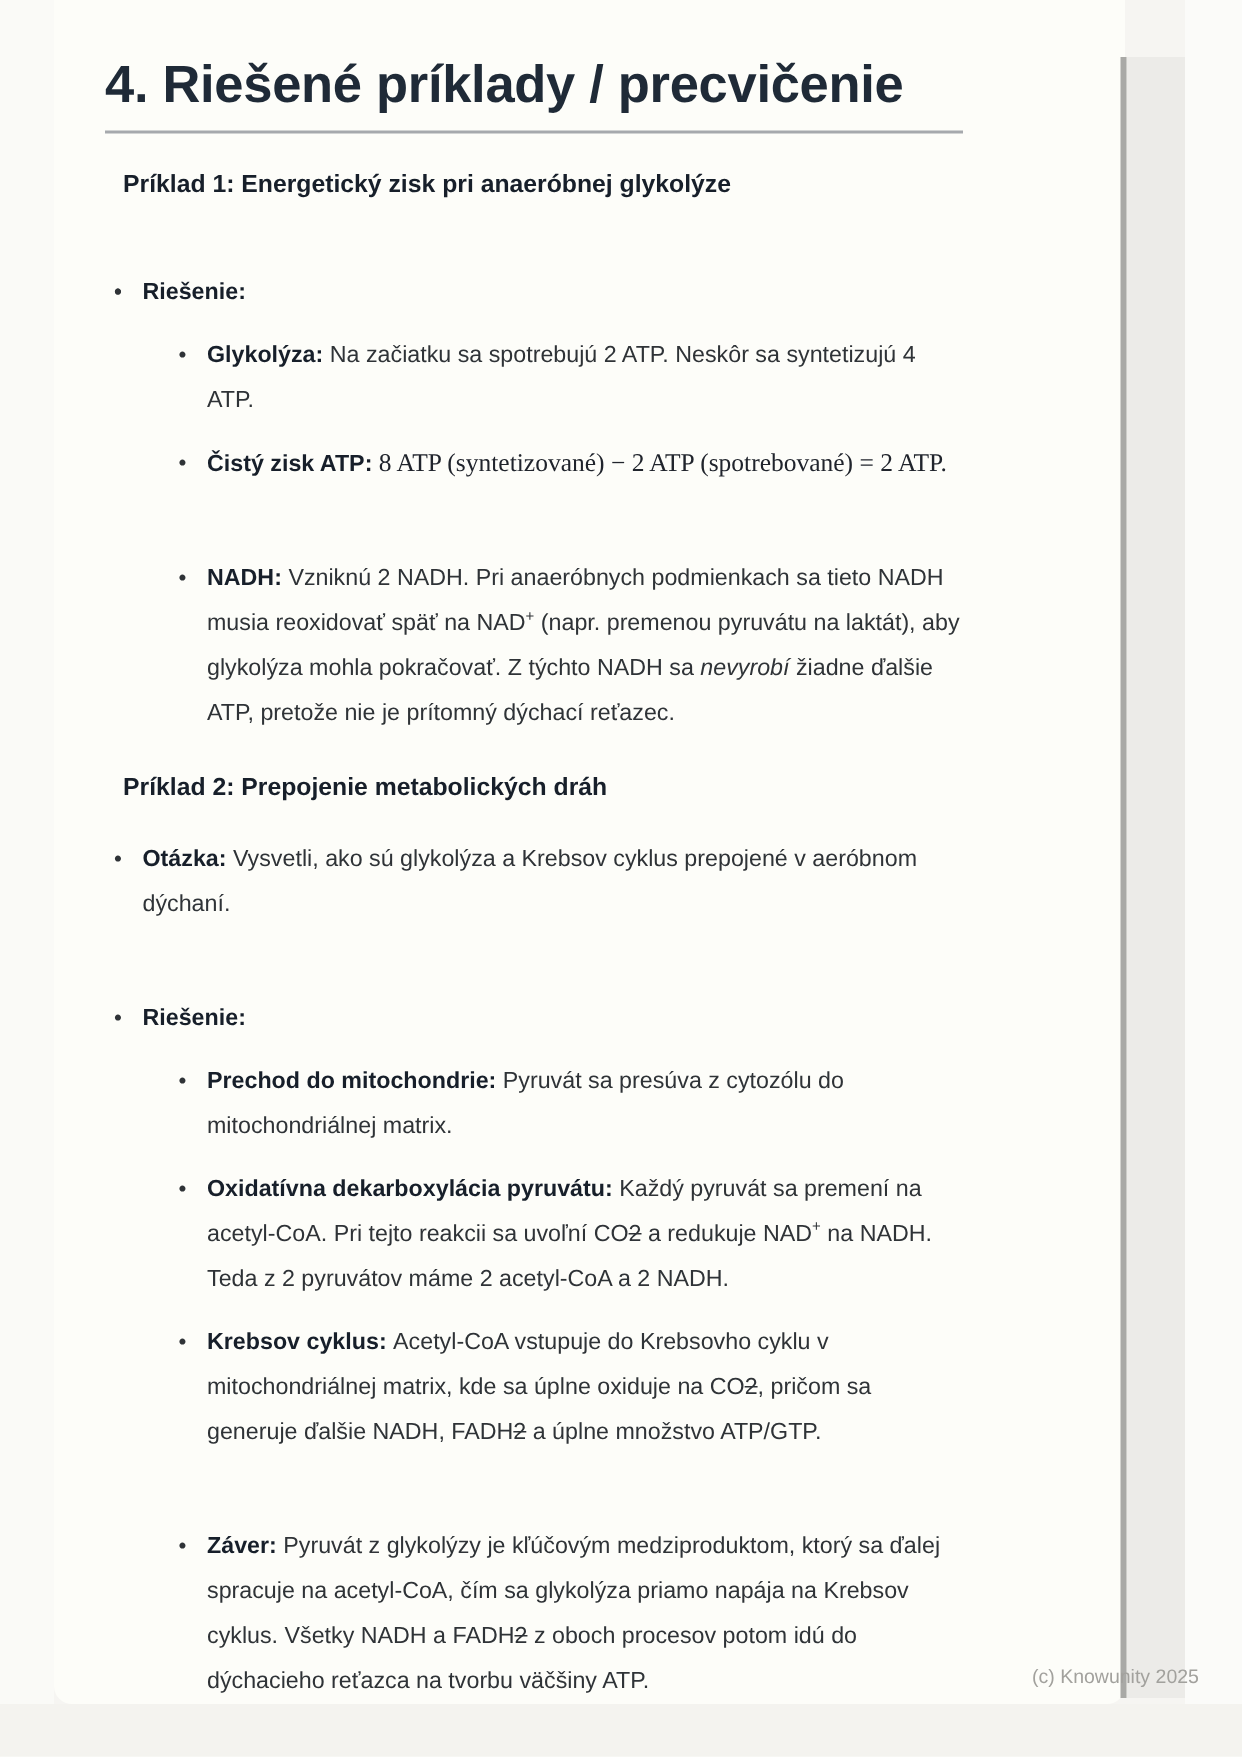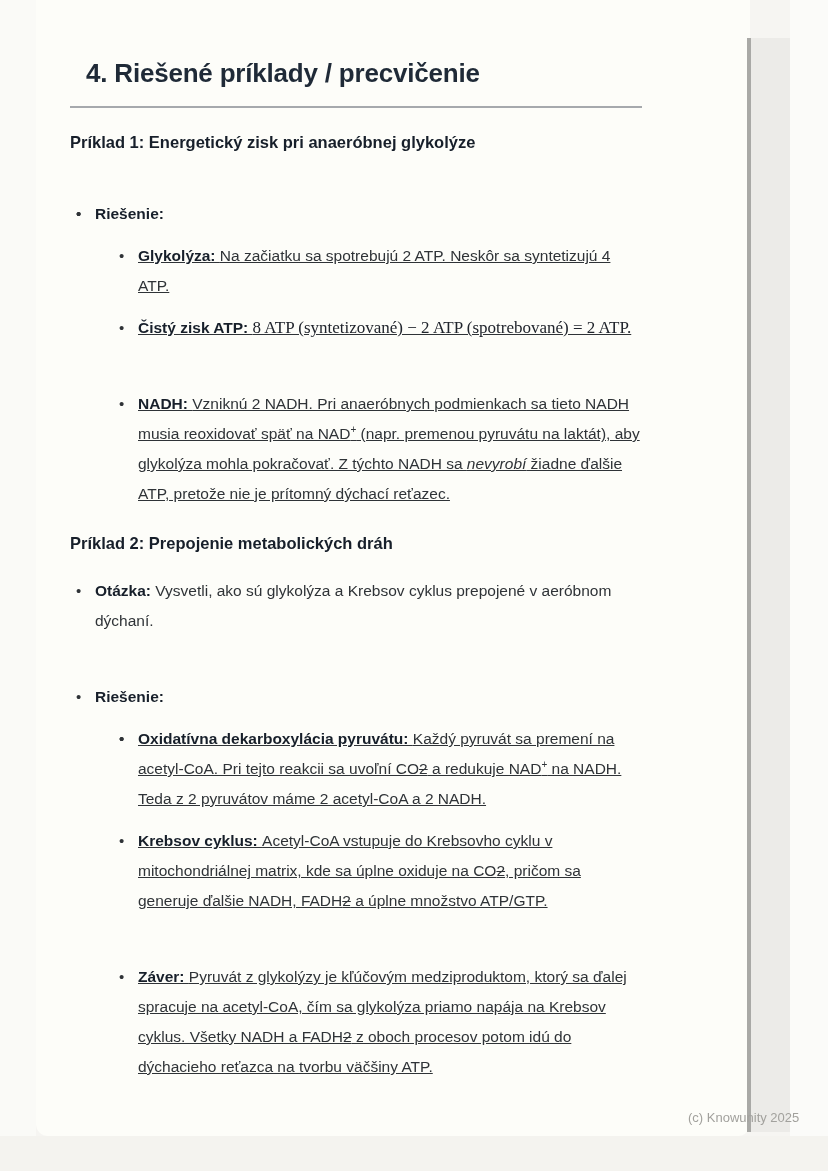--- a/index.html
+++ b/index.html
@@ -25,32 +25,32 @@
     position:absolute;left:747px;top:38px;width:4px;height:1094px;
     background:#a9a9a6;
   }
   .right-gutter{position:absolute;left:790px;top:0;width:38px;height:1136px;background:#fbfbf9;}
   .bottom-gutter{position:absolute;left:0;top:1136px;width:828px;height:35px;background:#f4f3ef;}
 
   .content{
     position:absolute;left:70px;top:40px;width:572px;
   }
   h2{
-    font-size:26px;line-height:34px;font-weight:700;color:#1f2a37;
-    margin:16px;letter-spacing:-0.2px;
+    font-size:35px;line-height:34px;font-weight:700;color:#1f2a37;
+    margin:0;letter-spacing:-0.2px;
   }
   .rule-major{
     border:none;border-top:2px solid #a6a9ad;margin:13px 0 0 0;width:100%;
   }
   h3{
     font-size:16.5px;line-height:22px;font-weight:700;color:#171f2a;
-    margin:23px 0 0 0;
+    margin:23px 0 0 12px;
   }
   ul{list-style:none;margin:22px 0 0 0;padding:0 0 0 6px;font-size:15.5px;line-height:30px;}
-  ul ul{margin:12px 0 0 0;padding-left:24px;text-decoration:underline;}
+  ul ul{margin:12px 0 0 0;padding-left:24px;}
   li{position:relative;padding-left:19px;margin-bottom:12px;}
   li:last-child{margin-bottom:0;margin-top:46px;}
   .blt{position:absolute;left:0;top:0;color:#2f3337;}
   .blt::before{content:"\2022";font-size:15px;}
   .b{font-weight:700;color:#171f2a;}
   .i{font-style:italic;}
   .serif{font-family:"Liberation Serif","DejaVu Serif",serif;font-size:17px;color:#20242c;}
   .sup{vertical-align:super;font-size:10px;line-height:0;}
   .strike{text-decoration:line-through;}
   .watermark{
@@ -105,20 +105,21 @@
     <li>
       <span class="blt"></span>
       <span><span class="b">Otázka: </span><span>Vysvetli, ako sú glykolýza a Krebsov cyklus prepojené v aeróbnom dýchaní.</span></span>
     </li>
     <li>
       <span class="blt"></span>
       <span><span class="b">Riešenie:</span></span>
       <ul>
         <li>
           <span class="blt"></span>
+          <span><span class="b">Prechod do mitochondrie: </span><span>Pyruvát sa presúva z cytozólu do mitochondriálnej matrix.</span></span>
         </li>
         <li>
           <span class="blt"></span>
           <span><span class="b">Oxidatívna dekarboxylácia pyruvátu: </span><span>Každý pyruvát sa premení na acetyl-CoA. Pri tejto reakcii sa uvoľní CO</span><span class="strike">2</span><span> a redukuje NAD</span><span class="sup">+</span><span> na NADH. Teda z 2 pyruvátov máme 2 acetyl-CoA a 2 NADH.</span></span>
         </li>
         <li>
           <span class="blt"></span>
           <span><span class="b">Krebsov cyklus: </span><span>Acetyl-CoA vstupuje do Krebsovho cyklu v mitochondriálnej matrix, kde sa úplne oxiduje na CO</span><span class="strike">2</span><span>, pričom sa generuje ďalšie NADH, FADH</span><span class="strike">2</span><span> a úplne množstvo ATP/GTP.</span></span>
         </li>
         <li>

